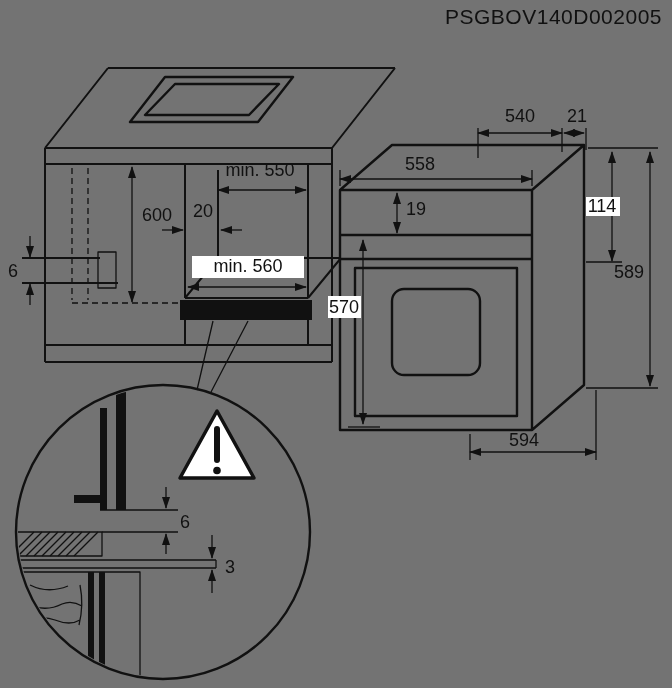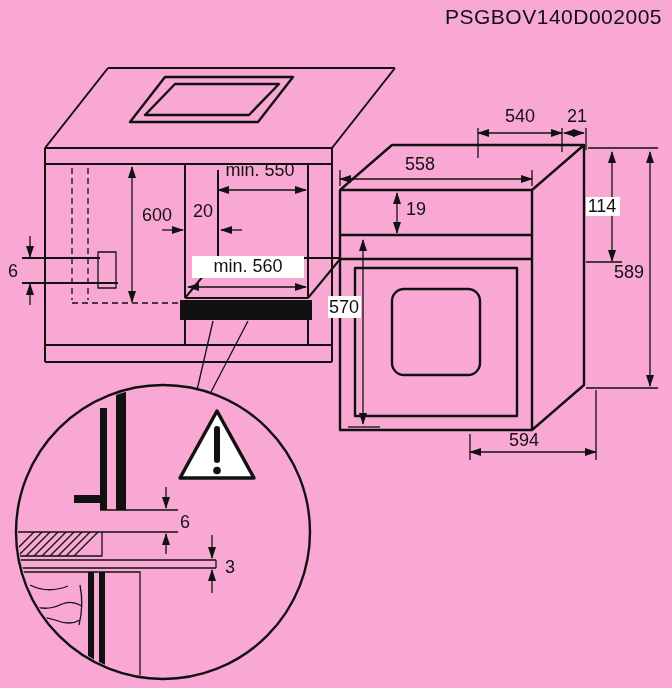--- a/index.html
+++ b/index.html
@@ -1,16 +1,16 @@
 <!DOCTYPE html>
 <html><head>
 <meta charset="utf-8">
 <style>
   html,body{margin:0;padding:0;background:#ffffff;}
-  .page{width:672px;height:688px;margin:0 auto;background:#f9a8d4;position:relative;}
+  .page{width:672px;height:688px;margin:0 auto;background:#737373;position:relative;}
   svg{display:block;}
   text{font-family:"Liberation Sans","DejaVu Sans",sans-serif;font-size:18px;fill:#111;}
   .title{font-size:21px;letter-spacing:0.5px;}
   .mid{text-anchor:middle}
   .end{text-anchor:end}
   .ln{fill:none;stroke:#111;stroke-linejoin:round;stroke-linecap:butt;}
   .w1{stroke-width:1.3}
   .w2{stroke-width:2}
   .w22{stroke-width:2.4}
   .dash{stroke-dasharray:6 4}

